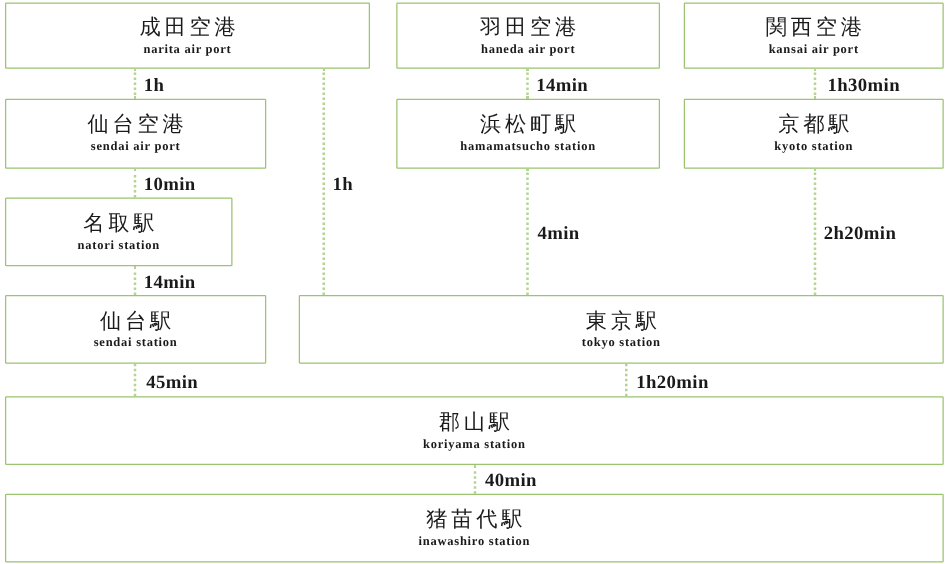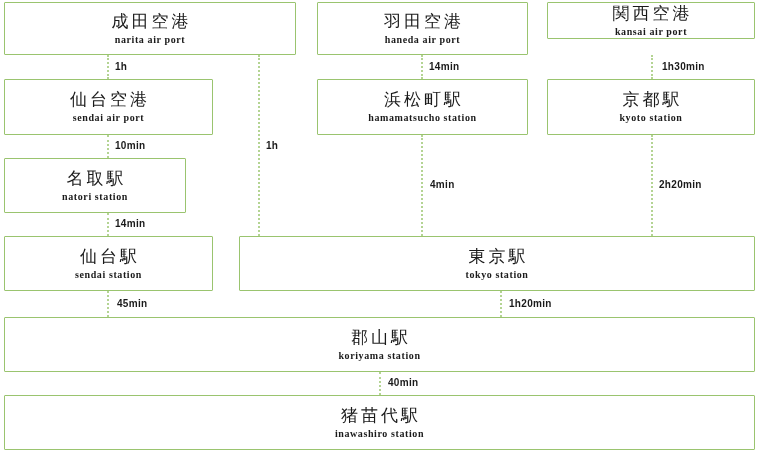--- a/index.html
+++ b/index.html
@@ -52,22 +52,22 @@
   }
 
   
   .connector {
     position: absolute;
     width: 0;
     border-left: 2px dotted #b4d493;
   }
   .conn-label {
     position: absolute;
-    font-family: Liberation Sans, sans-serif;
-    font-size: 10px;
+    font-family: Liberation Serif, serif;
+    font-size: 15px;
     font-weight: 700;
     color: #1a1a1a;
     letter-spacing: 0.3px;
     white-space: nowrap;
     text-align: right;
   }
 </style>
 </head>
 <body>
 
@@ -95,21 +95,21 @@
     <div class="connector" style="left: 379px; top: 372px; height: 23px;"></div>
     <div class="conn-label" style="left: 388px; top: 377px;">40min</div>
     <div class="node" style="left: 4px; top: 2px; width: 292px; height: 53px;">
       <div class="jp">成田空港</div>
       <div class="en">narita air port</div>
     </div>
     <div class="node" style="left: 317px; top: 2px; width: 211px; height: 53px;">
       <div class="jp">羽田空港</div>
       <div class="en">haneda air port</div>
     </div>
-    <div class="node" style="left: 547px; top: 2px; width: 208px; height: 37px;">
+    <div class="node" style="left: 547px; top: 2px; width: 208px; height: 53px;">
       <div class="jp">関西空港</div>
       <div class="en">kansai air port</div>
     </div>
     <div class="node" style="left: 4px; top: 79px; width: 209px; height: 56px; align-items: center;">
       <div class="jp">仙台空港</div>
       <div class="en">sendai air port</div>
     </div>
     <div class="node" style="left: 317px; top: 79px; width: 211px; height: 56px;">
       <div class="jp">浜松町駅</div>
       <div class="en">hamamatsucho station</div>

